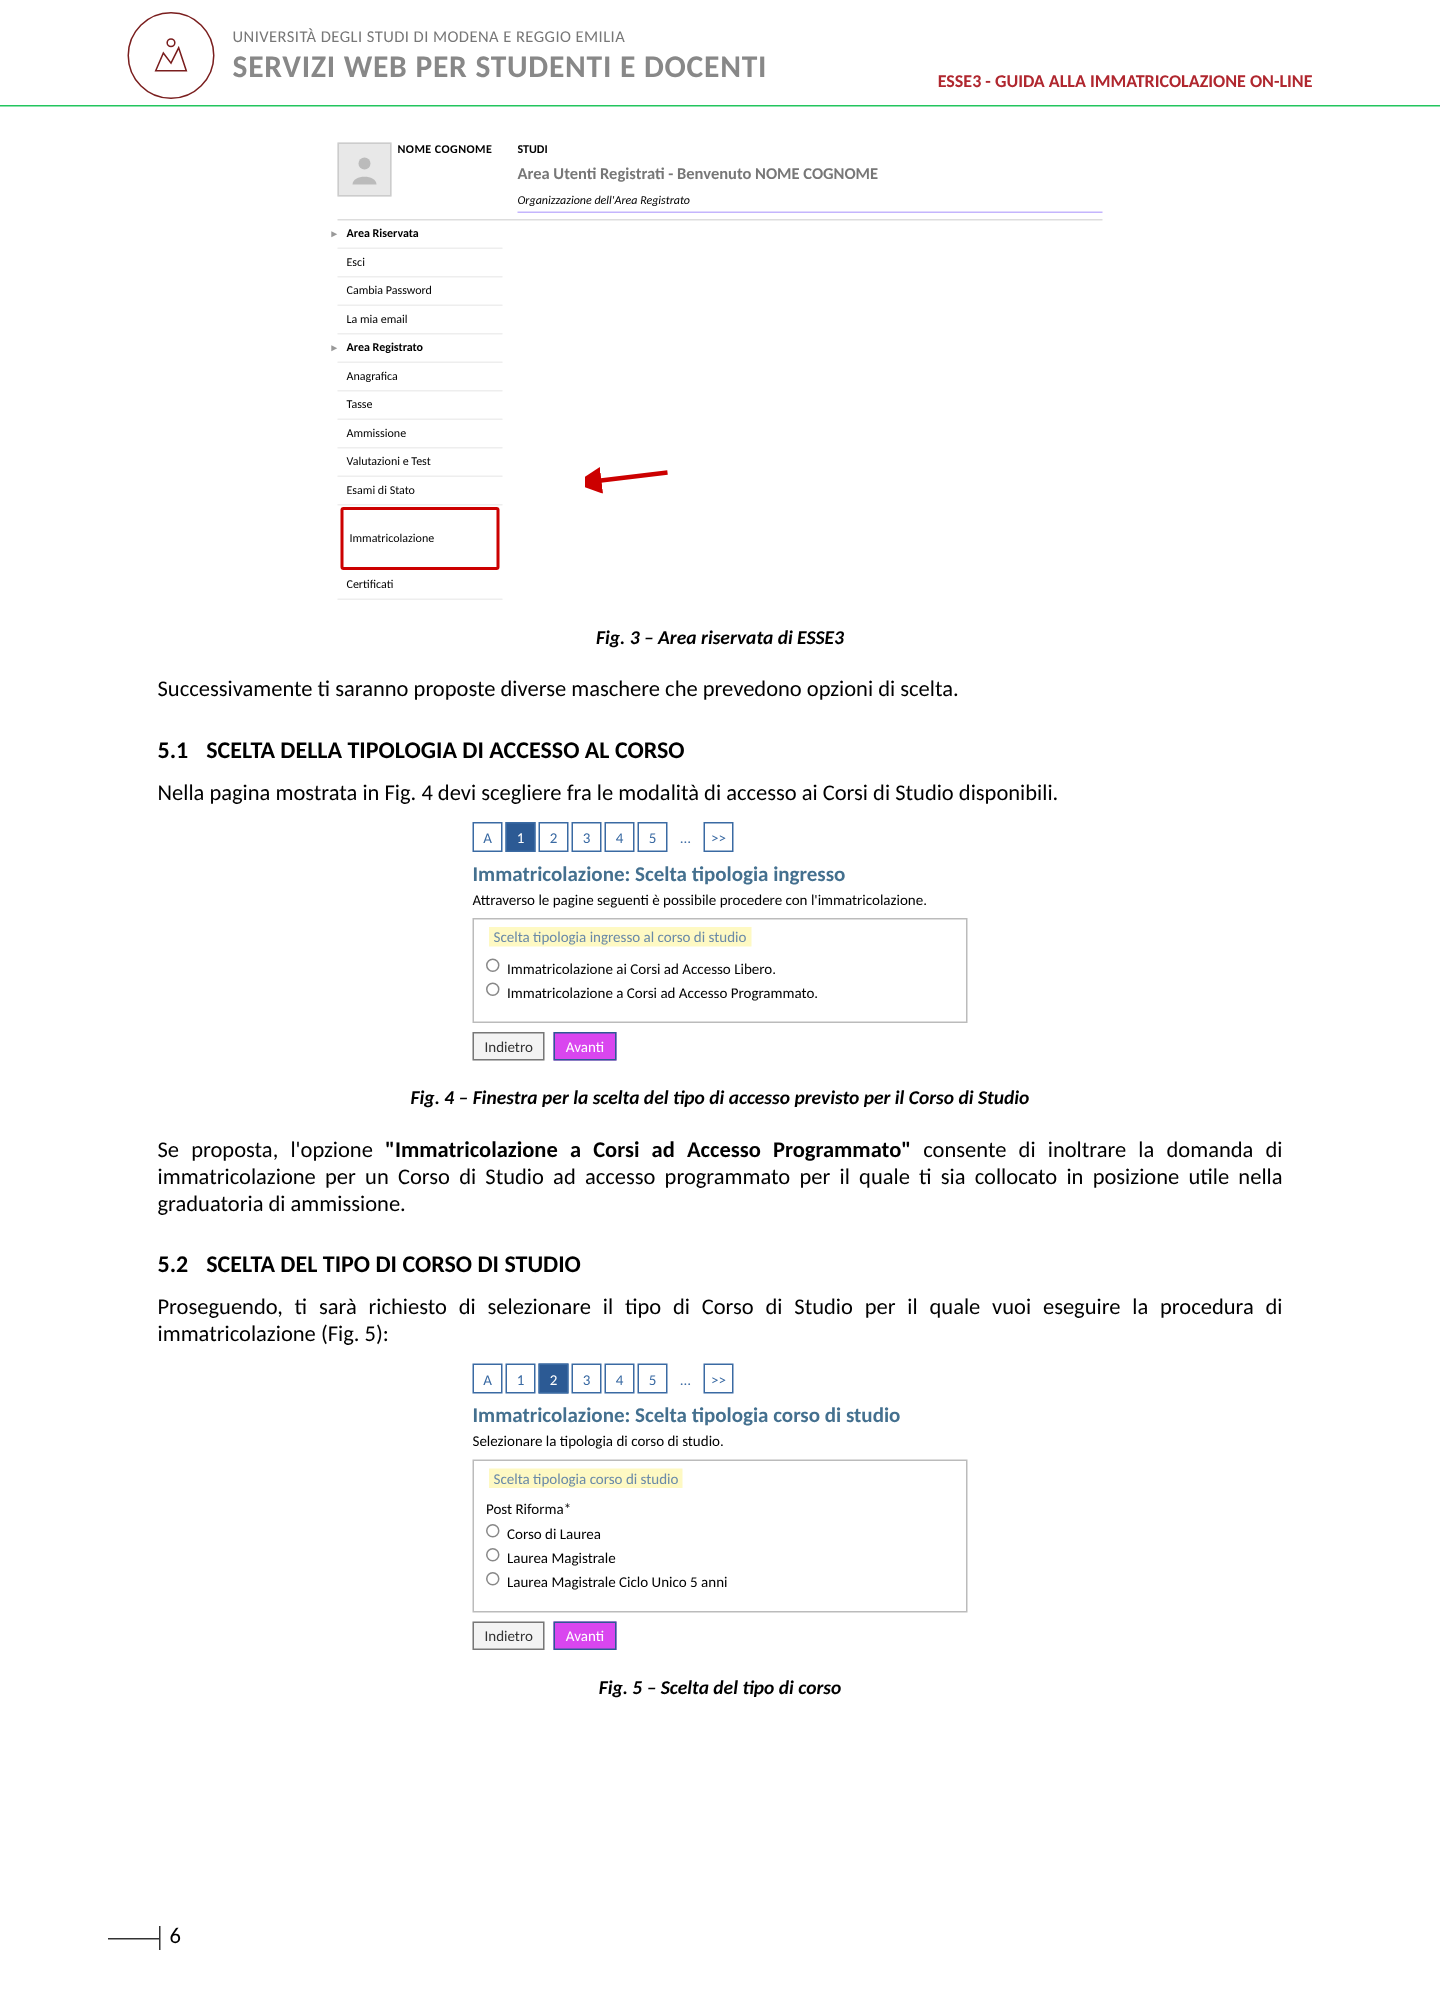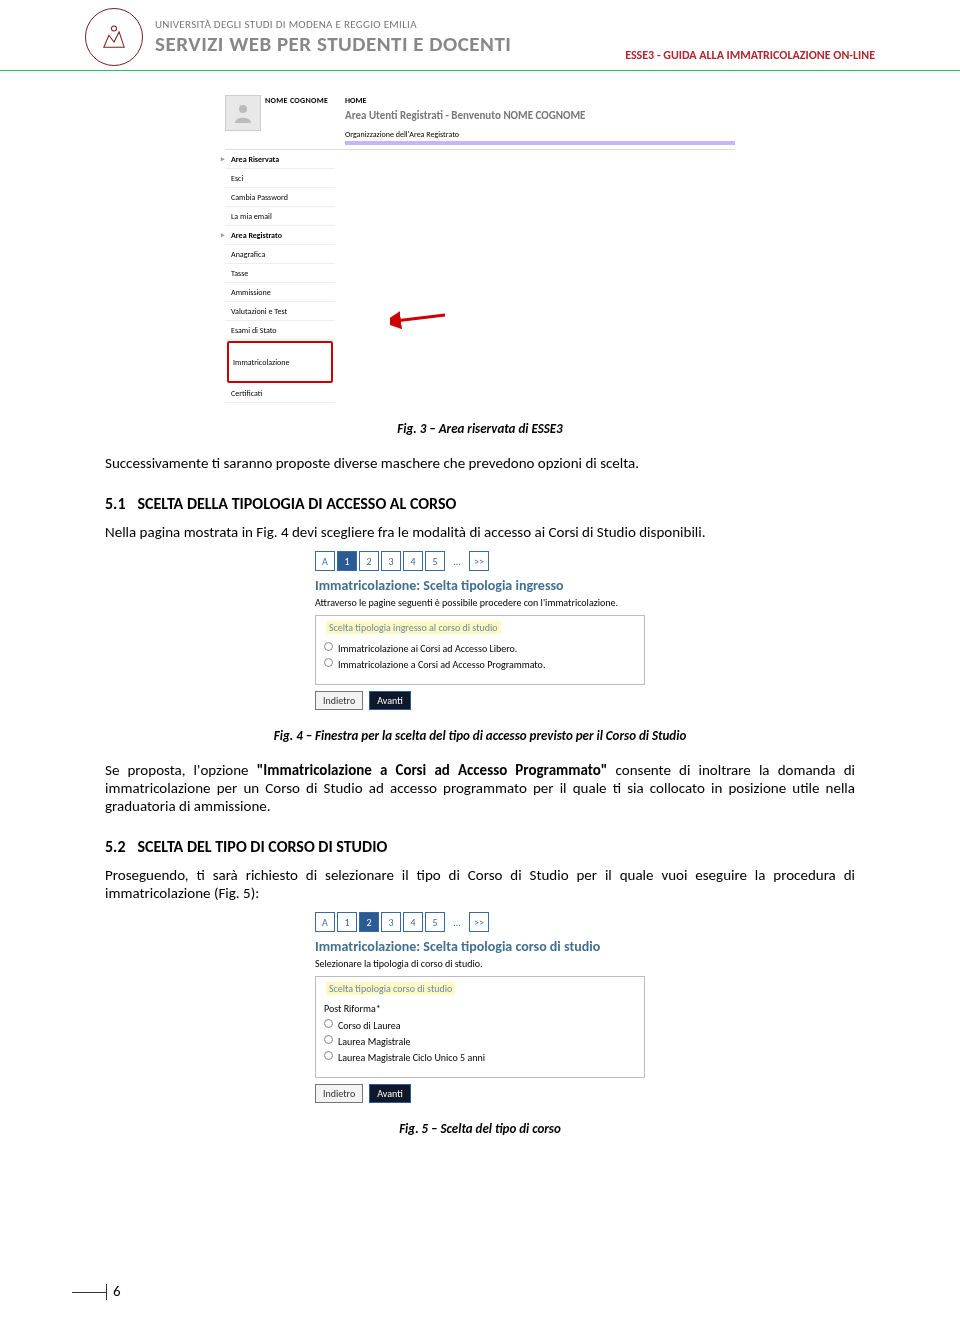--- a/index.html
+++ b/index.html
@@ -52,21 +52,21 @@
     width: 36px; height: 36px;
     background: #e8e8e8;
     border: 1px solid #ccc;
     display: flex; align-items: center; justify-content: center;
   }
   .avatar svg { width: 24px; height: 24px; fill: #bbb; }
   .fig3-name { font-size: 8px; font-weight: bold; letter-spacing: 0.3px; }
   .fig3-right { flex:1; }
   .fig3-home { font-size: 8px; font-weight: bold; }
   .fig3-welcome { font-size: 11px; color: #777; font-weight: bold; margin-top: 4px; }
-  .fig3-org { font-size: 8px; margin-top: 4px; border-bottom:4px solid #c4b5fd; display:inline-block; padding-bottom:2px; width:100%; }
+  .fig3-org { font-size: 8px; margin-top: 4px; border-bottom:1px solid #c4b5fd; display:inline-block; padding-bottom:2px; width:100%;font-style:italic; }
   .fig3-body { display:flex; }
   .fig3-menu { width: 110px; font-size: 8px; }
   .fig3-menu-h {
     font-weight: bold; padding: 4px 6px; border-bottom: 1px solid #eee;
     position:relative;
   }
   .fig3-menu-h::before {
     content:"▸"; position:absolute; left:-4px; font-size:7px; color:#999;
   }
   .fig3-menu-i { padding: 4px 6px; border-bottom: 1px solid #eee; }
@@ -107,21 +107,21 @@
     border:1px solid #bbb; padding:6px 8px 10px; width:330px; font-size:10px; margin-bottom:6px;
   }
   .fieldset .legend { color:#6a8aa8; font-size:10px; margin:-12px 0 4px 2px; background:#fef9c3; display:inline-block; padding:0 3px; position:relative; top:-1px; }
   .radio-row { display:flex; align-items:flex-start; gap:5px; margin:3px 0; font-size:10px; }
   .radio-dot { width:9px; height:9px; border:1px solid #888; border-radius:50%; flex-shrink:0; }
   .btn-row { display:flex; gap:6px; }
   .btn {
     font-size:10px; padding:2px 7px; border:1px solid #777;
   }
   .btn.back { background:#f3f3f3; color:#333; }
-  .btn.fwd { background:#0f172a; color:#fff; border-color:#2c5a94; }
+  .btn.fwd { background:#d946ef; color:#fff; border-color:#2c5a94; }
   .fieldset.f5 { width:330px; }
   .post-riforma { font-size:10px; margin:2px 0 4px; }
   .page-num-wrap {
     position:absolute; bottom:30px; left:72px;
     display:flex; align-items:center;
   }
   .pn-bar {
     width:34px; border-top:1px solid #333; margin-right:0;
   }
   .pn-bar2 { height:16px; border-right:1px solid #333; margin-left:0; }
@@ -158,21 +158,21 @@
             <div class="avatar">
               <svg viewBox="0 0 24 24">
                   <circle cx="12" cy="8" r="4"></circle>
                   <path d="M4 22 C4 15 20 15 20 22 Z"></path>
                 </svg>
             </div>
             <div class="fig3-name">NOME COGNOME</div>
           </div>
         </div>
         <div class="fig3-right">
-          <div class="fig3-home">HOME</div>
+          <div class="fig3-home">STUDI</div>
           <div class="fig3-welcome">Area Utenti Registrati - Benvenuto NOME COGNOME</div>
           <div class="fig3-org">Organizzazione dell'Area Registrato</div>
         </div>
       </div>
       <div class="fig3-body">
         <div class="fig3-menu">
           <div class="fig3-menu-h">Area Riservata</div>
           <div class="fig3-menu-i">Esci</div>
           <div class="fig3-menu-i">Cambia Password</div>
           <div class="fig3-menu-i">La mia email</div>

